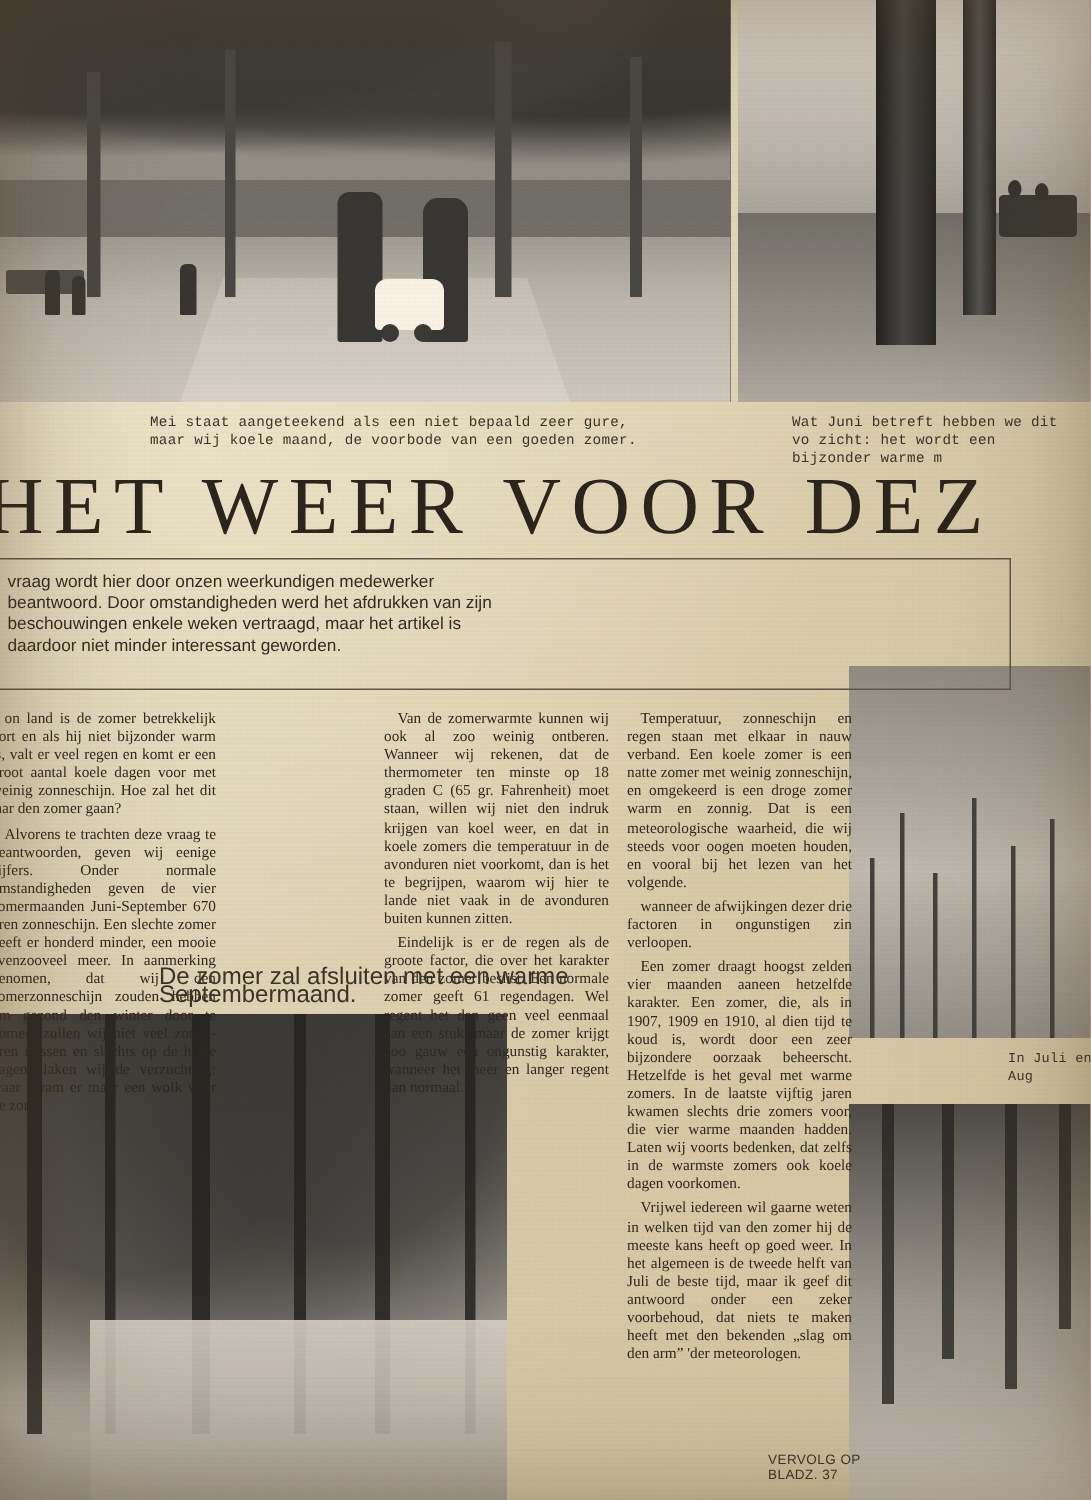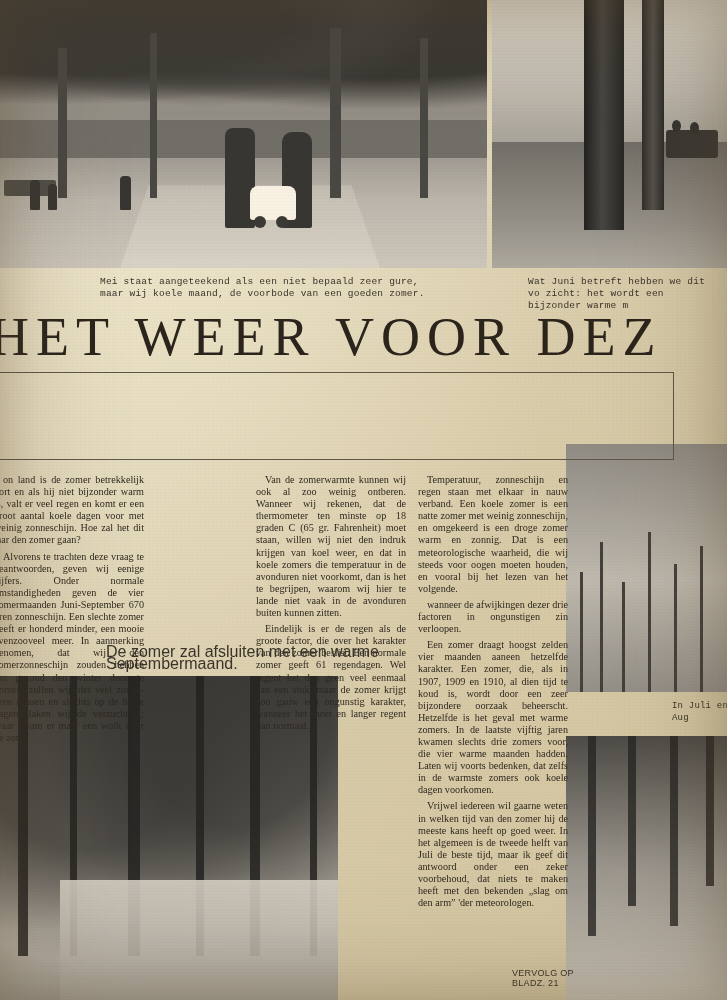--- a/index.html
+++ b/index.html
@@ -210,20 +210,21 @@
   <div class="t2" style="left:140px;height:150px;"></div>
 </div>
 
 <div class="caption" id="caption-left">Mei staat aangeteekend als een niet bepaald zeer gure, maar wij koele maand, de voorbode van een goeden zomer.</div>
 <div class="caption" id="caption-right">Wat Juni betreft hebben we dit vo zicht: het wordt een bijzonder warme m</div>
 <div class="caption" id="caption-juli">In Juli en Aug</div>
 
 <div id="masthead">HET WEER VOOR DEZ</div>
 
 <div id="intro">
+  <div class="col">vraag wordt hier door onzen weerkundigen medewerker beantwoord. Door omstandigheden werd het afdrukken van zijn beschouwingen enkele weken vertraagd, maar het artikel is daardoor niet minder interessant geworden.</div>
 </div>
 
 <div class="col-body" id="col1">
   <p>on land is de zomer betrekkelijk kort en als hij niet bijzonder warm is, valt er veel regen en komt er een groot aantal koele dagen voor met weinig zonneschijn. Hoe zal het dit jaar den zomer gaan?</p>
   <p>Alvorens te trachten deze vraag te beantwoorden, geven wij eenige cijfers. Onder normale omstandigheden geven de vier zomermaanden Juni-September 670 uren zonneschijn. Een slechte zomer geeft er honderd minder, een mooie evenzooveel meer. In aanmerking genomen, dat wij den zomerzonneschijn zouden hebben om gezond den winter door te komen, zullen wij niet veel zonne-uren missen en slechts op de heete dagen slaken wij de verzuchting: waar kwam er maar een wolk voor de zon!</p>
 </div>
 
 <div class="col-body" id="col2">
   <p>Van de zomerwarmte kunnen wij ook al zoo weinig ontberen. Wanneer wij rekenen, dat de thermometer ten minste op 18 graden C (65 gr. Fahrenheit) moet staan, willen wij niet den indruk krijgen van koel weer, en dat in koele zomers die temperatuur in de avonduren niet voorkomt, dan is het te begrijpen, waarom wij hier te lande niet vaak in de avonduren buiten kunnen zitten.</p>
   <p>Eindelijk is er de regen als de groote factor, die over het karakter van den zomer beslist. Een normale zomer geeft 61 regendagen. Wel regent het dan geen veel eenmaal aan een stuk, maar de zomer krijgt zoo gauw een ongunstig karakter, wanneer het meer en langer regent dan normaal.</p>
@@ -231,16 +232,16 @@
 
 <div class="col-body" id="col3" style="left:418px;width:150px;">
   <p>Temperatuur, zonneschijn en regen staan met elkaar in nauw verband. Een koele zomer is een natte zomer met weinig zonneschijn, en omgekeerd is een droge zomer warm en zonnig. Dat is een meteorologische waarheid, die wij steeds voor oogen moeten houden, en vooral bij het lezen van het volgende.</p>
   <p>wanneer de afwijkingen dezer drie factoren in ongunstigen zin verloopen.</p>
   <p>Een zomer draagt hoogst zelden vier maanden aaneen hetzelfde karakter. Een zomer, die, als in 1907, 1909 en 1910, al dien tijd te koud is, wordt door een zeer bijzondere oorzaak beheerscht. Hetzelfde is het geval met warme zomers. In de laatste vijftig jaren kwamen slechts drie zomers voor, die vier warme maanden hadden. Laten wij voorts bedenken, dat zelfs in de warmste zomers ook koele dagen voorkomen.</p>
   <p>Vrijwel iedereen wil gaarne weten in welken tijd van den zomer hij de meeste kans heeft op goed weer. In het algemeen is de tweede helft van Juli de beste tijd, maar ik geef dit antwoord onder een zeker voorbehoud, dat niets te maken heeft met den bekenden „slag om den arm” 'der meteorologen.</p>
 </div>
 
 <div id="midcaption">De zomer zal afsluiten met een warme Septembermaand.</div>
 
-<div id="jumpline">VERVOLG OP BLADZ. 21</div>
+<div id="jumpline">VERVOLG OP BLADZ. 37</div>
 
 <div class="grain"></div>
 <div class="vignette"></div>
 
 </body></html>

